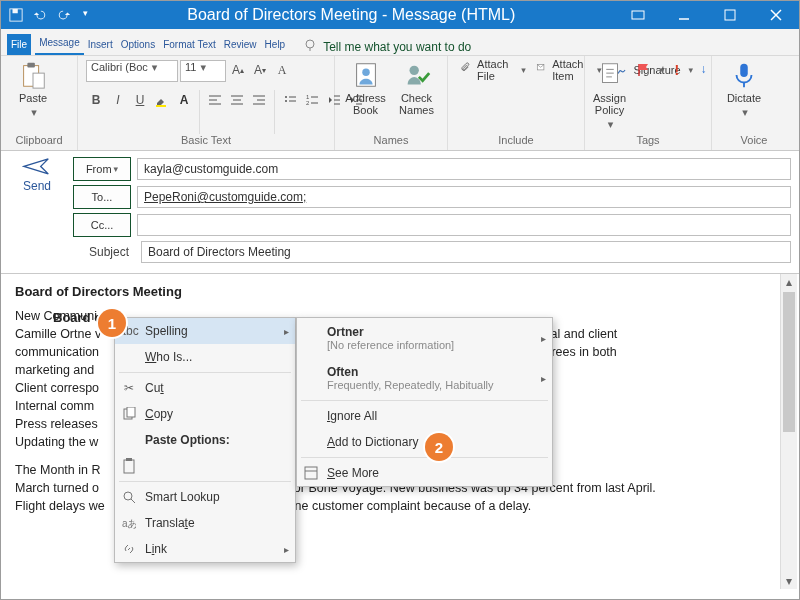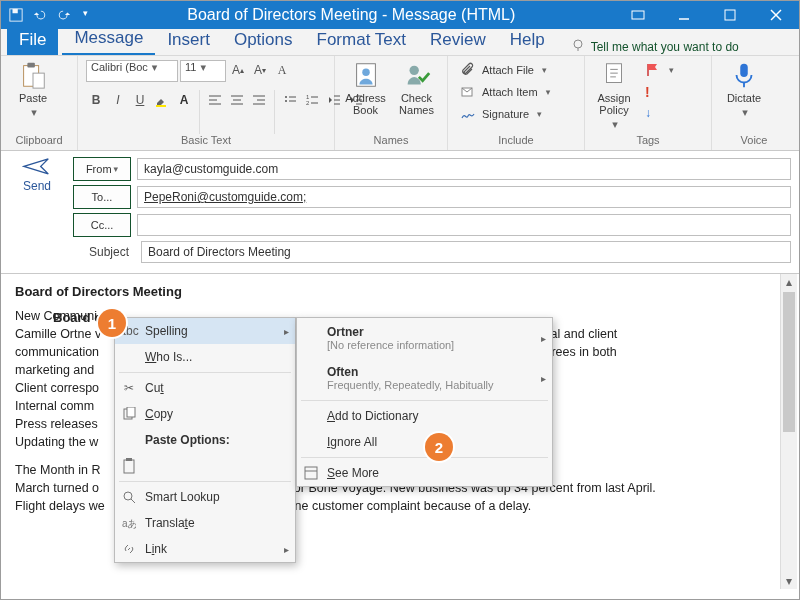--- a/index.html
+++ b/index.html
@@ -4,40 +4,40 @@
 <style>
 html,body{margin:0;padding:0;font-family:"Segoe UI",Arial,sans-serif;font-size:12px;color:#222;background:#fff;overflow:hidden}
 #app{width:800px;height:600px;position:relative;background:#fff;border:1px solid #9c9c9c;box-sizing:border-box}
 .titlebar{height:28px;background:#1979ca;display:flex;align-items:center;color:#fff}
 .tb-left{display:flex;gap:10px;padding-left:8px}
 .tb-icon{width:14px;height:14px;opacity:.95;display:inline-block}
 .tb-title{flex:1;text-align:center;font-size:16px}
 .tb-right{display:flex}
 .tb-btn{width:46px;height:28px;display:flex;align-items:center;justify-content:center}
 .ribbon-tabs{height:26px;background:#f3f3f3;border-bottom:1px solid #d9d9d9;display:flex;align-items:flex-end;padding:0 6px;color:#1a1a1a}
-.rtab{padding:5px 12px 5px;font-size:17px;color:#2b579a;cursor:default}
+.rtab{padding:5px 4px 5px;font-size:10px;color:#2b579a;cursor:default}
 .rtab.file{background:#1979ca;color:#fff;margin-right:4px}
 .rtab.active{color:#2b579a;border-bottom:2px solid #1979ca;font-weight:400}
 .tell{margin-left:14px;color:#14532d;display:flex;align-items:center;gap:6px}
 .ribbon{height:94px;background:#f3f3f3;border-bottom:1px solid #c9c9c9;display:flex}
 .group{border-right:1px solid #dedede;padding:4px 8px 2px;display:flex;flex-direction:column;justify-content:space-between}
 .group-body{display:flex;align-items:flex-start;gap:6px}
 .group-label{font-size:11px;color:#6b6b6b;text-align:center;padding-bottom:2px;position:relative}
 .bigbtn{display:flex;flex-direction:column;align-items:center;width:48px;gap:2px;color:#3b3b3b}
 .bigbtn .ic{width:30px;height:30px}
 .bigbtn span{font-size:11px;text-align:center;line-height:12px}
 .fontrow{display:flex;gap:2px;margin-bottom:4px}
 .combo{height:20px;border:1px solid #bcbcbc;background:#fff;display:flex;padding:0 4px;font-size:11px;color:#444}
 .combo .cv{overflow:hidden;white-space:nowrap}
 .combo .dd{margin-left:4px;color:#666}
 .smbtn{width:20px;height:20px;display:flex;align-items:center;justify-content:center;color:#555}
 .smbtn svg{width:14px;height:14px}
 .row{display:flex;gap:2px}
 .vsp{width:1px;background:#dcdcdc;margin:0 3px;height:44px}
-.stackbtns{display:flex;flex-direction:column;gap:2px}
+.stackbtns{display:flex;flex-direction:row;gap:2px}
 .thin{height:20px;display:flex;align-items:center;gap:6px;padding:0 4px;color:#3b3b3b;font-size:11px}
 .thin .ic{width:16px;height:16px}
 .fields{padding:6px 8px;background:#fff}
 .fieldrow{display:flex;align-items:center;gap:6px;margin-bottom:4px}
 .sendcol{width:56px;display:flex;flex-direction:column;align-items:center;gap:2px;color:#2b579a}
 .sendcol .ic{width:30px;height:20px}
 .fbtn{width:56px;height:22px;border:1px solid #14532d;background:#fdfdfd;display:flex;align-items:center;justify-content:center;font-size:11px;color:#333}
 .flabel{width:56px;text-align:right;padding-right:6px;color:#444}
 .finput{flex:1;height:22px;border:1px solid #bfbfbf;padding:2px 6px;font-size:12px;color:#333;display:flex;align-items:center;box-sizing:border-box}
 .finput .addr{ text-decoration:underline }
@@ -464,24 +464,24 @@
     <span class="sub">[No reference information]</span>
     <span class="arrow">▸</span>
   </div>
   <div class="mi twoline">
     <b>Often</b>
     <span class="sub">Frequently, Repeatedly, Habitually</span>
     <span class="arrow">▸</span>
   </div>
   <div class="mi sep"></div>
   <div class="mi">
+        <span><u>I</u>gnore All</span>
+      </div>
+  <div class="mi">
         <span><u>A</u>dd to Dictionary</span>
-      </div>
-  <div class="mi">
-        <span><u>I</u>gnore All</span>
       </div>
   <div class="mi sep"></div>
   <div class="mi">
         <span class="mic">
           <svg width="14" height="14">
             <rect x="1" y="1" width="12" height="12" fill="none" stroke="#777"></rect>
             <line x1="1" y1="5" x2="13" y2="5" stroke="#777"></line>
           </svg>
         </span>
         <span><u>S</u>ee More</span>

